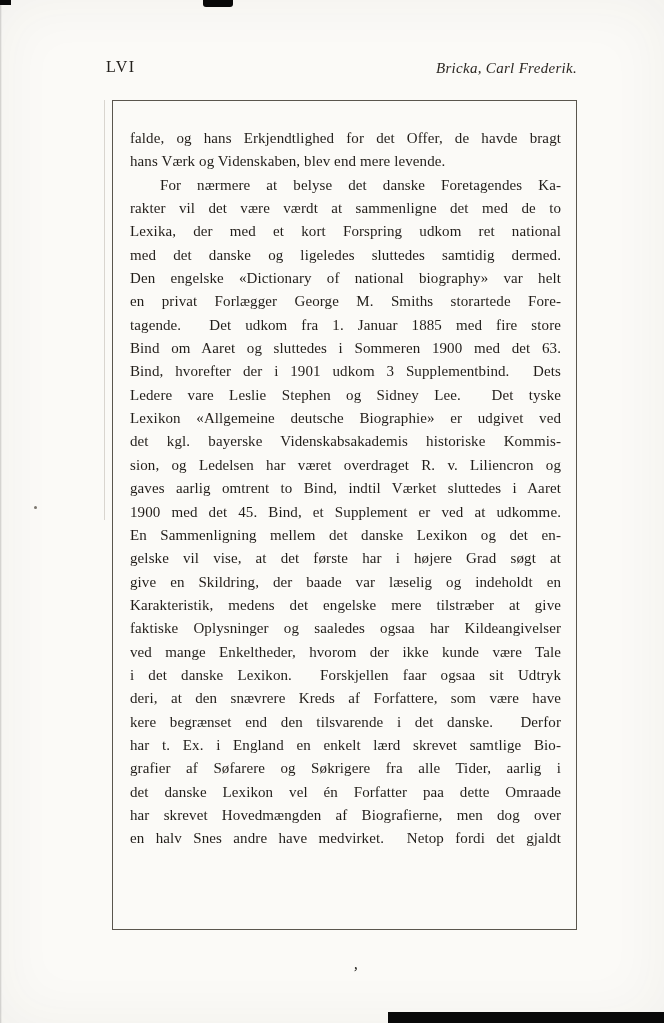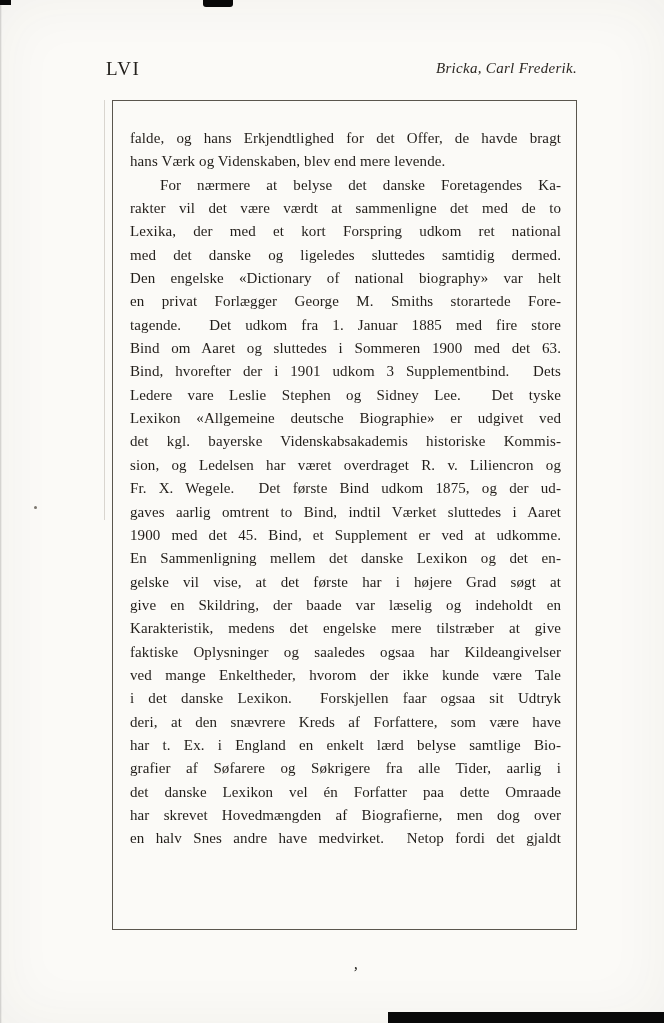--- a/index.html
+++ b/index.html
@@ -11,21 +11,21 @@
     background: #fbfaf7;
     overflow: hidden;
     font-family: "Liberation Serif", "DejaVu Serif", serif;
     box-shadow: inset 0 0 60px rgba(60,50,30,0.05);
   }
   
   .pagenum {
     position: absolute;
     left: 106px;
     top: 58px;
-    font-size: 19px;
+    font-size: 16px;
     letter-spacing: 1.5px;
     color: #24211d;
   }
   .running-title {
     position: absolute;
     left: 112px;
     top: 60px;
     width: 465px;
     text-align: right;
     font-style: italic;
@@ -116,32 +116,32 @@
         <div class="line">med det danske og ligeledes sluttedes samtidig dermed.</div>
         <div class="line">Den engelske «Dictionary of national biography» var helt</div>
         <div class="line">en privat Forlægger George M. Smiths storartede Fore-</div>
         <div class="line">tagende.&nbsp; Det udkom fra 1. Januar 1885 med fire store</div>
         <div class="line">Bind om Aaret og sluttedes i Sommeren 1900 med det 63.</div>
         <div class="line">Bind, hvorefter der i 1901 udkom 3 Supplementbind.&nbsp; Dets</div>
         <div class="line">Ledere vare Leslie Stephen og Sidney Lee.&nbsp; Det tyske</div>
         <div class="line">Lexikon «Allgemeine deutsche Biographie» er udgivet ved</div>
         <div class="line">det kgl. bayerske Videnskabsakademis historiske Kommis-</div>
         <div class="line">sion, og Ledelsen har været overdraget R. v. Liliencron og</div>
-        <div class="line">Fr. X. Wegele.&nbsp; Det første Bind udkom 1875, og der ud-</div>
         <div class="line">gaves aarlig omtrent to Bind, indtil Værket sluttedes i Aaret</div>
         <div class="line">1900 med det 45. Bind, et Supplement er ved at udkomme.</div>
         <div class="line">En Sammenligning mellem det danske Lexikon og det en-</div>
         <div class="line">gelske vil vise, at det første har i højere Grad søgt at</div>
         <div class="line">give en Skildring, der baade var læselig og indeholdt en</div>
         <div class="line">Karakteristik, medens det engelske mere tilstræber at give</div>
         <div class="line">faktiske Oplysninger og saaledes ogsaa har Kildeangivelser</div>
         <div class="line">ved mange Enkeltheder, hvorom der ikke kunde være Tale</div>
         <div class="line">i det danske Lexikon.&nbsp; Forskjellen faar ogsaa sit Udtryk</div>
         <div class="line">deri, at den snævrere Kreds af Forfattere, som være have</div>
-        <div class="line">har t. Ex. i England en enkelt lærd belyse samtlige Bio-</div>
+        <div class="line">kere begrænset end den tilsvarende i det danske.&nbsp; Derfor</div>
+        <div class="line">har t. Ex. i England en enkelt lærd skrevet samtlige Bio-</div>
         <div class="line">grafier af Søfarere og Søkrigere fra alle Tider, aarlig i</div>
         <div class="line">det danske Lexikon vel én Forfatter paa dette Omraade</div>
         <div class="line">har skrevet Hovedmængden af Biografierne, men dog over</div>
         <div class="line">en halv Snes andre have medvirket.&nbsp; Netop fordi det gjaldt</div>
       </div>
   </div>
 
   <div class="artifact art-crease"></div>
   <div class="artifact art-dot"></div>
 

